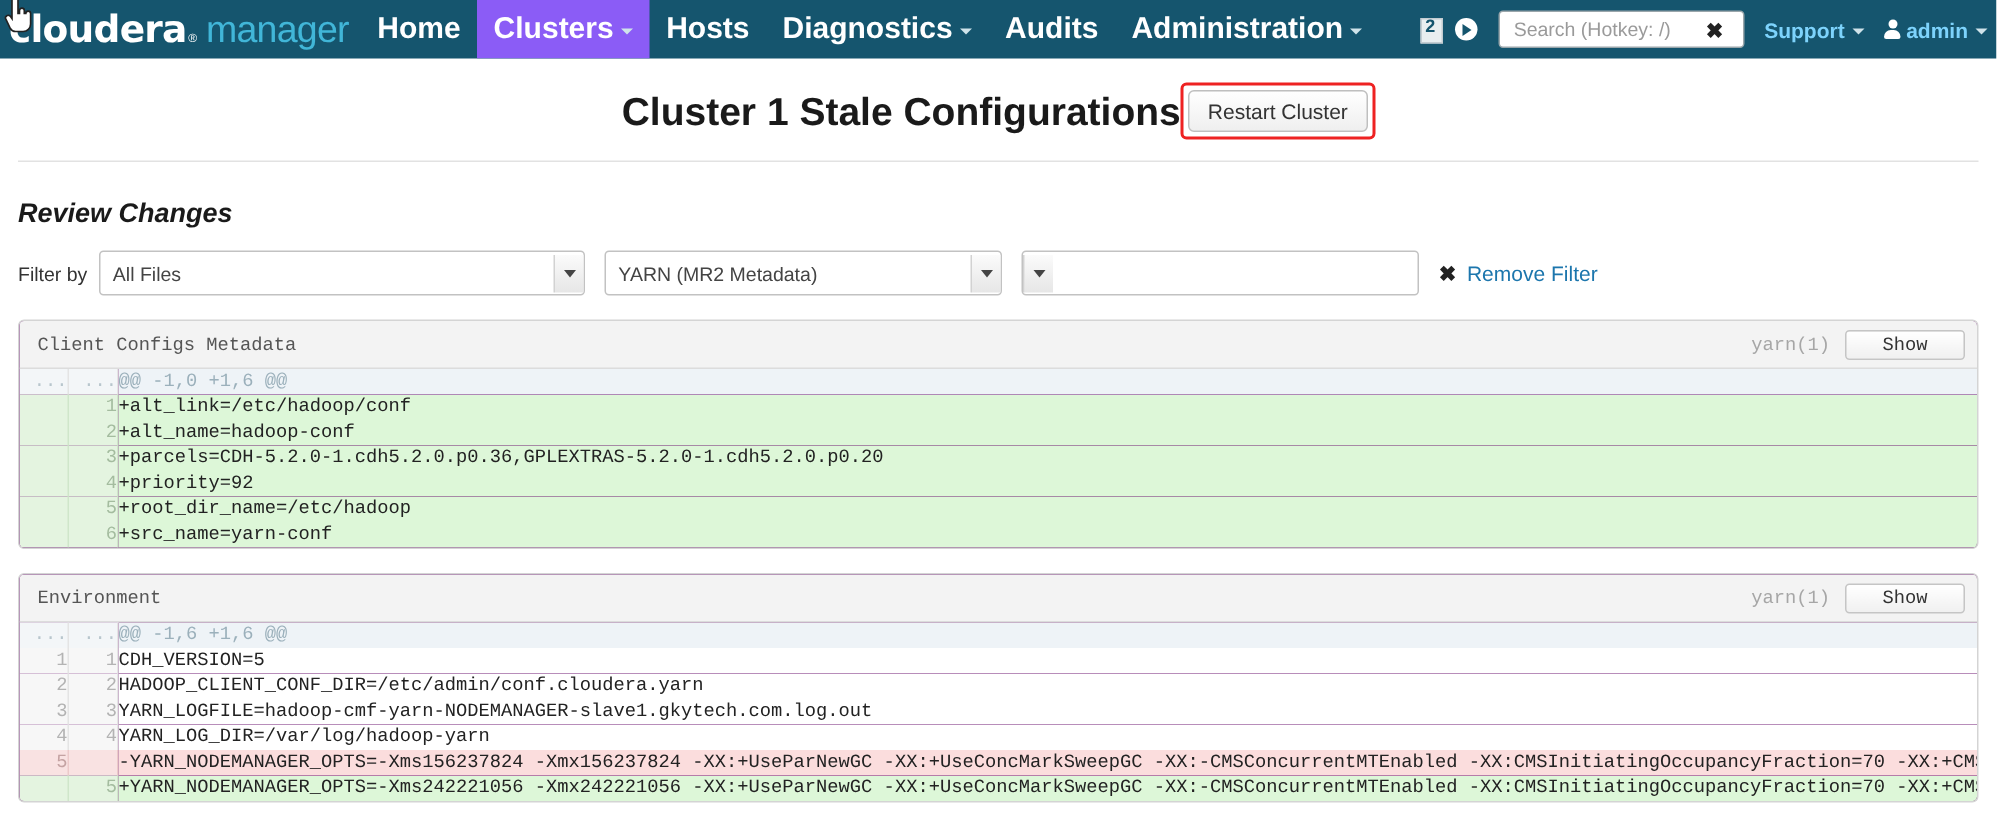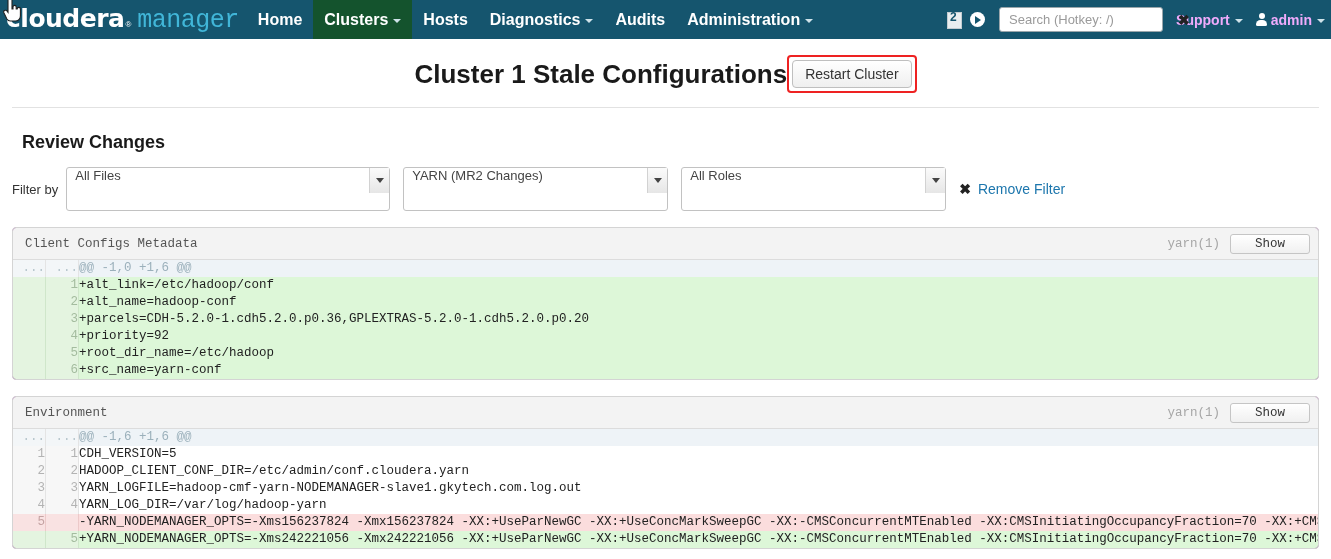--- a/index.html
+++ b/index.html
@@ -40,43 +40,43 @@
     letter-spacing: -0.5px;
   }
   .brand-tm {
     font-size: 8px;
     color: #ffffff;
     vertical-align: super;
     margin-left: 1px;
     margin-right: 6px;
   }
   .brand-manager {
-    font-family: Liberation Mono, monospace;
+    font-family: Liberation Sans, sans-serif;
     font-size: 25px;
     color: #41b6d8;
     letter-spacing: -0.5px;
   }
   .nav-items {
     display: flex;
     align-items: stretch;
     height: 39px;
   }
   .nav-item {
     display: flex;
     align-items: center;
     padding: 0 11px;
     color: #ffffff;
-    font-size: 16px;
+    font-size: 20px;
     font-weight: bold;
     white-space: nowrap;
     cursor: pointer;
     height: 39px;
   }
   .nav-item.active {
-    background: #14532d;
+    background: #8b5cf6;
   }
   .caret-down {
     display: inline-block;
     width: 0;
     height: 0;
     border-left: 4px solid transparent;
     border-right: 4px solid transparent;
     border-top: 4px solid #cfe3ea;
     margin-left: 5px;
     position: relative;
@@ -132,21 +132,20 @@
   }
   .search-box {
     position: relative;
     width: 162px;
     height: 23px;
     background: #fff;
     border: 1px solid #9aa6ab;
     border-radius: 3px;
     display: flex;
     align-items: center;
-    gap: 41px;
   }
   .search-box input {
     border: 0;
     outline: 0;
     width: 124px;
     margin-left: 7px;
     font-size: 13px;
     font-family: "Liberation Sans", sans-serif;
     color: #333;
     background: transparent;
@@ -154,21 +153,21 @@
   .search-box input::placeholder { color: #9a9a9a; }
   .search-clear {
     font-size: 14px;
     font-weight: bold;
     color: #222;
     cursor: pointer;
     line-height: 1;
     margin-left: 2px;
   }
   .nav-right-item {
-    color: #f0abfc;
+    color: #7dd3fc;
     font-size: 14px;
     font-weight: bold;
     margin-left: 13px;
     white-space: nowrap;
     cursor: pointer;
     display: flex;
     align-items: center;
   }
   .user-glyph {
     display: inline-block;
@@ -236,40 +235,41 @@
   }
   .intro a {
     color: #1c76ad;
     text-decoration: underline;
     cursor: pointer;
   }
   .section-title {
     font-size: 18px;
     font-weight: bold;
     color: #1a1a1a;
-    margin: 24px 0 0 10px;
+    margin: 24px 0 0 0;
+    font-style: italic;
   }
   .filter-row {
     display: flex;
     align-items: center;
     margin-top: 14px;
   }
   .filter-label {
     font-size: 13px;
     color: #333;
     margin-right: 8px;
   }
   .select {
     position: relative;
-    height: 44px;
+    height: 30px;
     border: 1px solid #c2c2c2;
     border-radius: 3px;
     background: #ffffff;
     display: flex;
-    align-items: flex-start;
+    align-items: center;
     font-size: 13px;
     color: #444;
     margin-right: 13px;
     box-sizing: border-box;
     cursor: pointer;
   }
   .select .sel-text {
     padding-left: 8px;
     flex: 1;
     overflow: hidden;
@@ -476,28 +476,27 @@
     <span class="filter-label">Filter by</span>
 
     <div class="select" id="select-files">
       <span class="sel-text">All Files</span>
       <span class="sel-arrow">
           <i></i>
         </span>
     </div>
 
     <div class="select" id="select-service">
-      <span class="sel-text">YARN (MR2 Changes)</span>
+      <span class="sel-text">YARN (MR2 Metadata)</span>
       <span class="sel-arrow">
           <i></i>
         </span>
     </div>
 
     <div class="select" id="select-roles">
-      <span class="sel-text">All Roles</span>
       <span class="sel-arrow">
           <i></i>
         </span>
     </div>
 
     <div class="remove-filter">
       <span class="x">✖</span>
       <span>Remove Filter</span>
     </div>
   </div>

